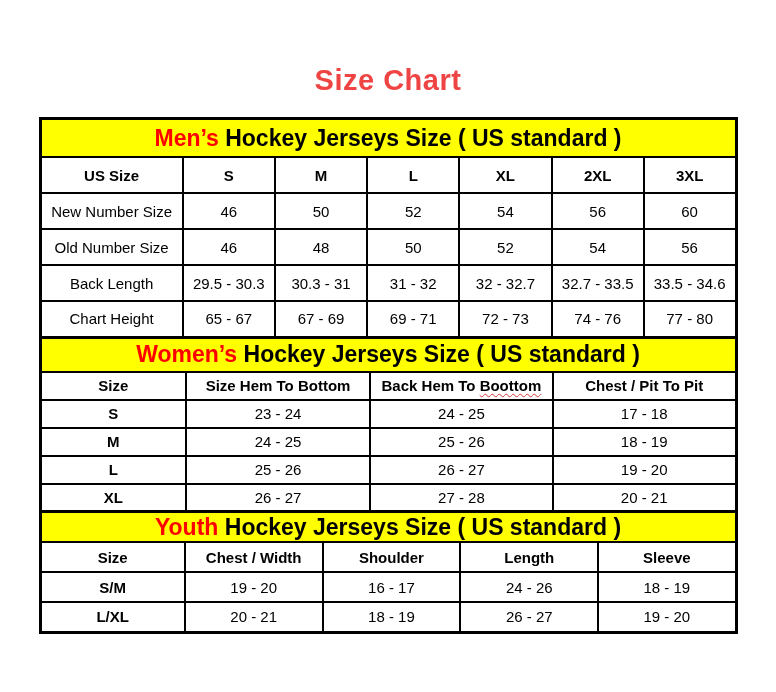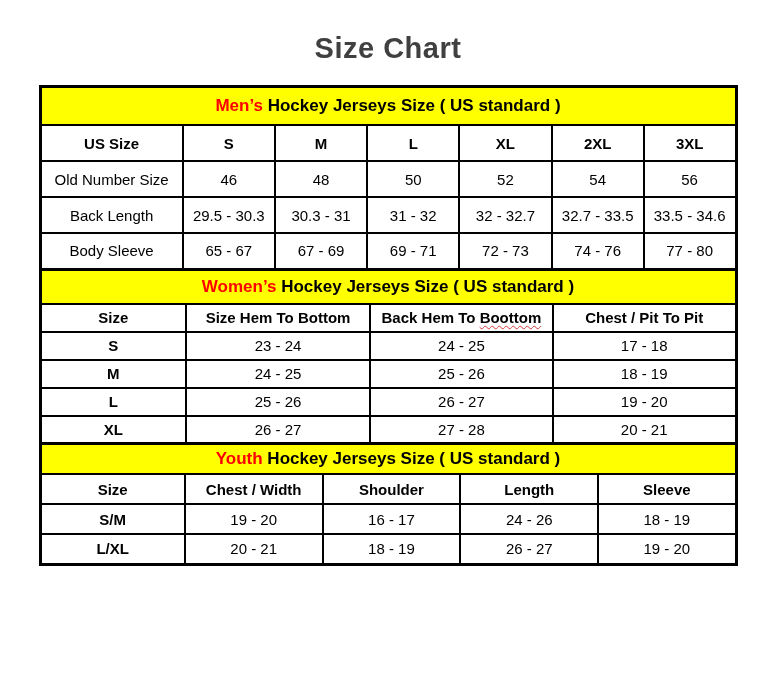--- a/index.html
+++ b/index.html
@@ -12,25 +12,25 @@
     font-family: "Liberation Sans", sans-serif;
     color: #000;
   }
   .page {
     width: 776px;
     height: 692px;
     position: relative;
   }
   .title {
     margin: 0;
-    padding-top: 32px;
+    padding-top: 64px;
     text-align: center;
     font-size: 29px;
     font-weight: bold;
-    color: #404040;
+    color: #ef4444;
     letter-spacing: 0.5px;
   }
   .size-table {
     border-collapse: collapse;
     width: 699px;
     margin: 20px auto 0 auto;
     table-layout: fixed;
     font-size: 15px;
   }
   .size-table td {
@@ -38,21 +38,21 @@
     text-align: center;
     vertical-align: middle;
     padding: 0 2px;
     white-space: nowrap;
     overflow: hidden;
   }
   .size-table { border: 3px solid #000; }
   td.band {
     background: #ffff00;
     font-weight: bold;
-    font-size: 17px;
+    font-size: 23px;
   }
   td.band .red { color: #ff0000; }
   td.head, tr.header-row td { font-weight: bold; }
   
   table[data-table="mens"]  td.band { height: 36px; }
   table[data-table="womens"] td.band { height: 32px; margin-left: 16px; }
   table[data-table="youth"] td.band { height: 28px; }
   
   table[data-table="mens"]  tr { height: 36px; }
   table[data-table="womens"] tr { height: 28px; }
@@ -88,39 +88,48 @@
         <tr class="header-row">
           <td class="head">US Size</td>
           <td class="head">S</td>
           <td class="head">M</td>
           <td class="head">L</td>
           <td class="head">XL</td>
           <td class="head">2XL</td>
           <td class="head">3XL</td>
         </tr>
         <tr>
+          <td>New Number Size</td>
+          <td>46</td>
+          <td>50</td>
+          <td>52</td>
+          <td>54</td>
+          <td>56</td>
+          <td>60</td>
+        </tr>
+        <tr>
           <td>Old Number Size</td>
           <td>46</td>
           <td>48</td>
           <td>50</td>
           <td>52</td>
           <td>54</td>
           <td>56</td>
         </tr>
         <tr>
           <td>Back Length</td>
           <td>29.5 - 30.3</td>
           <td>30.3 - 31</td>
           <td>31 - 32</td>
           <td>32 - 32.7</td>
           <td>32.7 - 33.5</td>
           <td>33.5 - 34.6</td>
         </tr>
         <tr>
-          <td>Body Sleeve</td>
+          <td>Chart Height</td>
           <td>65 - 67</td>
           <td>67 - 69</td>
           <td>69 - 71</td>
           <td>72 - 73</td>
           <td>74 - 76</td>
           <td>77 - 80</td>
         </tr>
       </tbody>
     </table>
   <table class="size-table" style="margin-top:-3px" data-table="womens">

